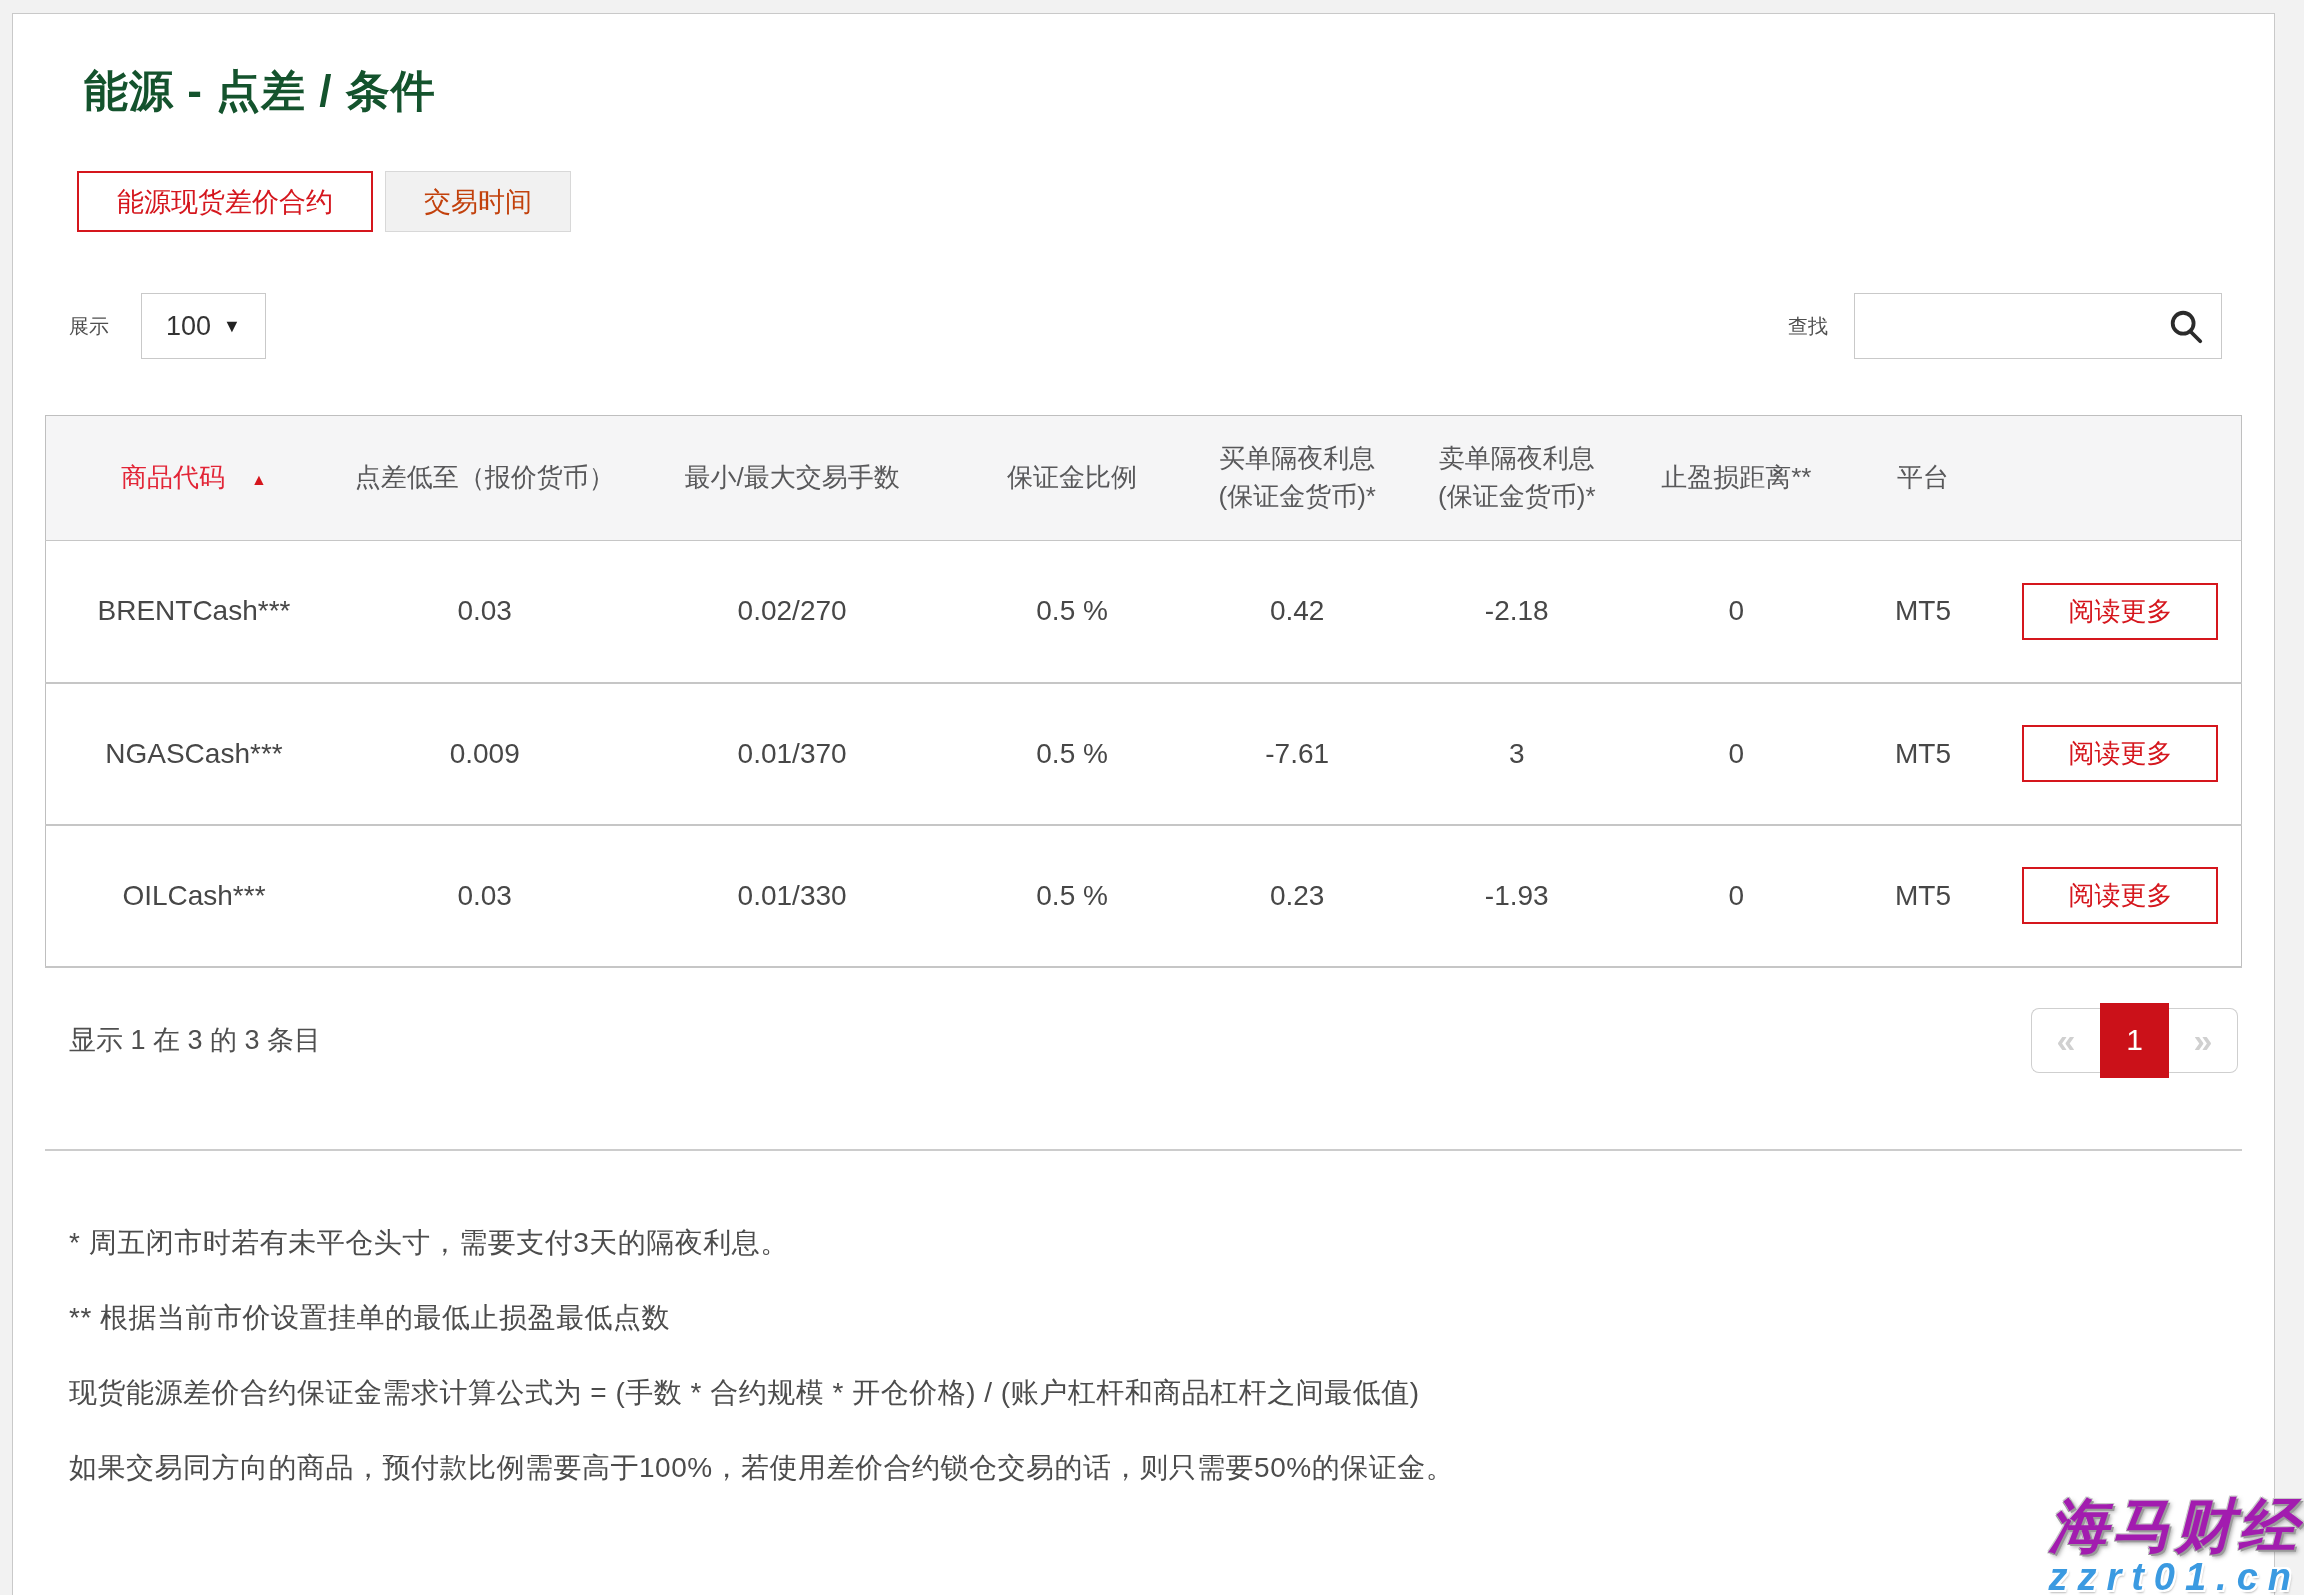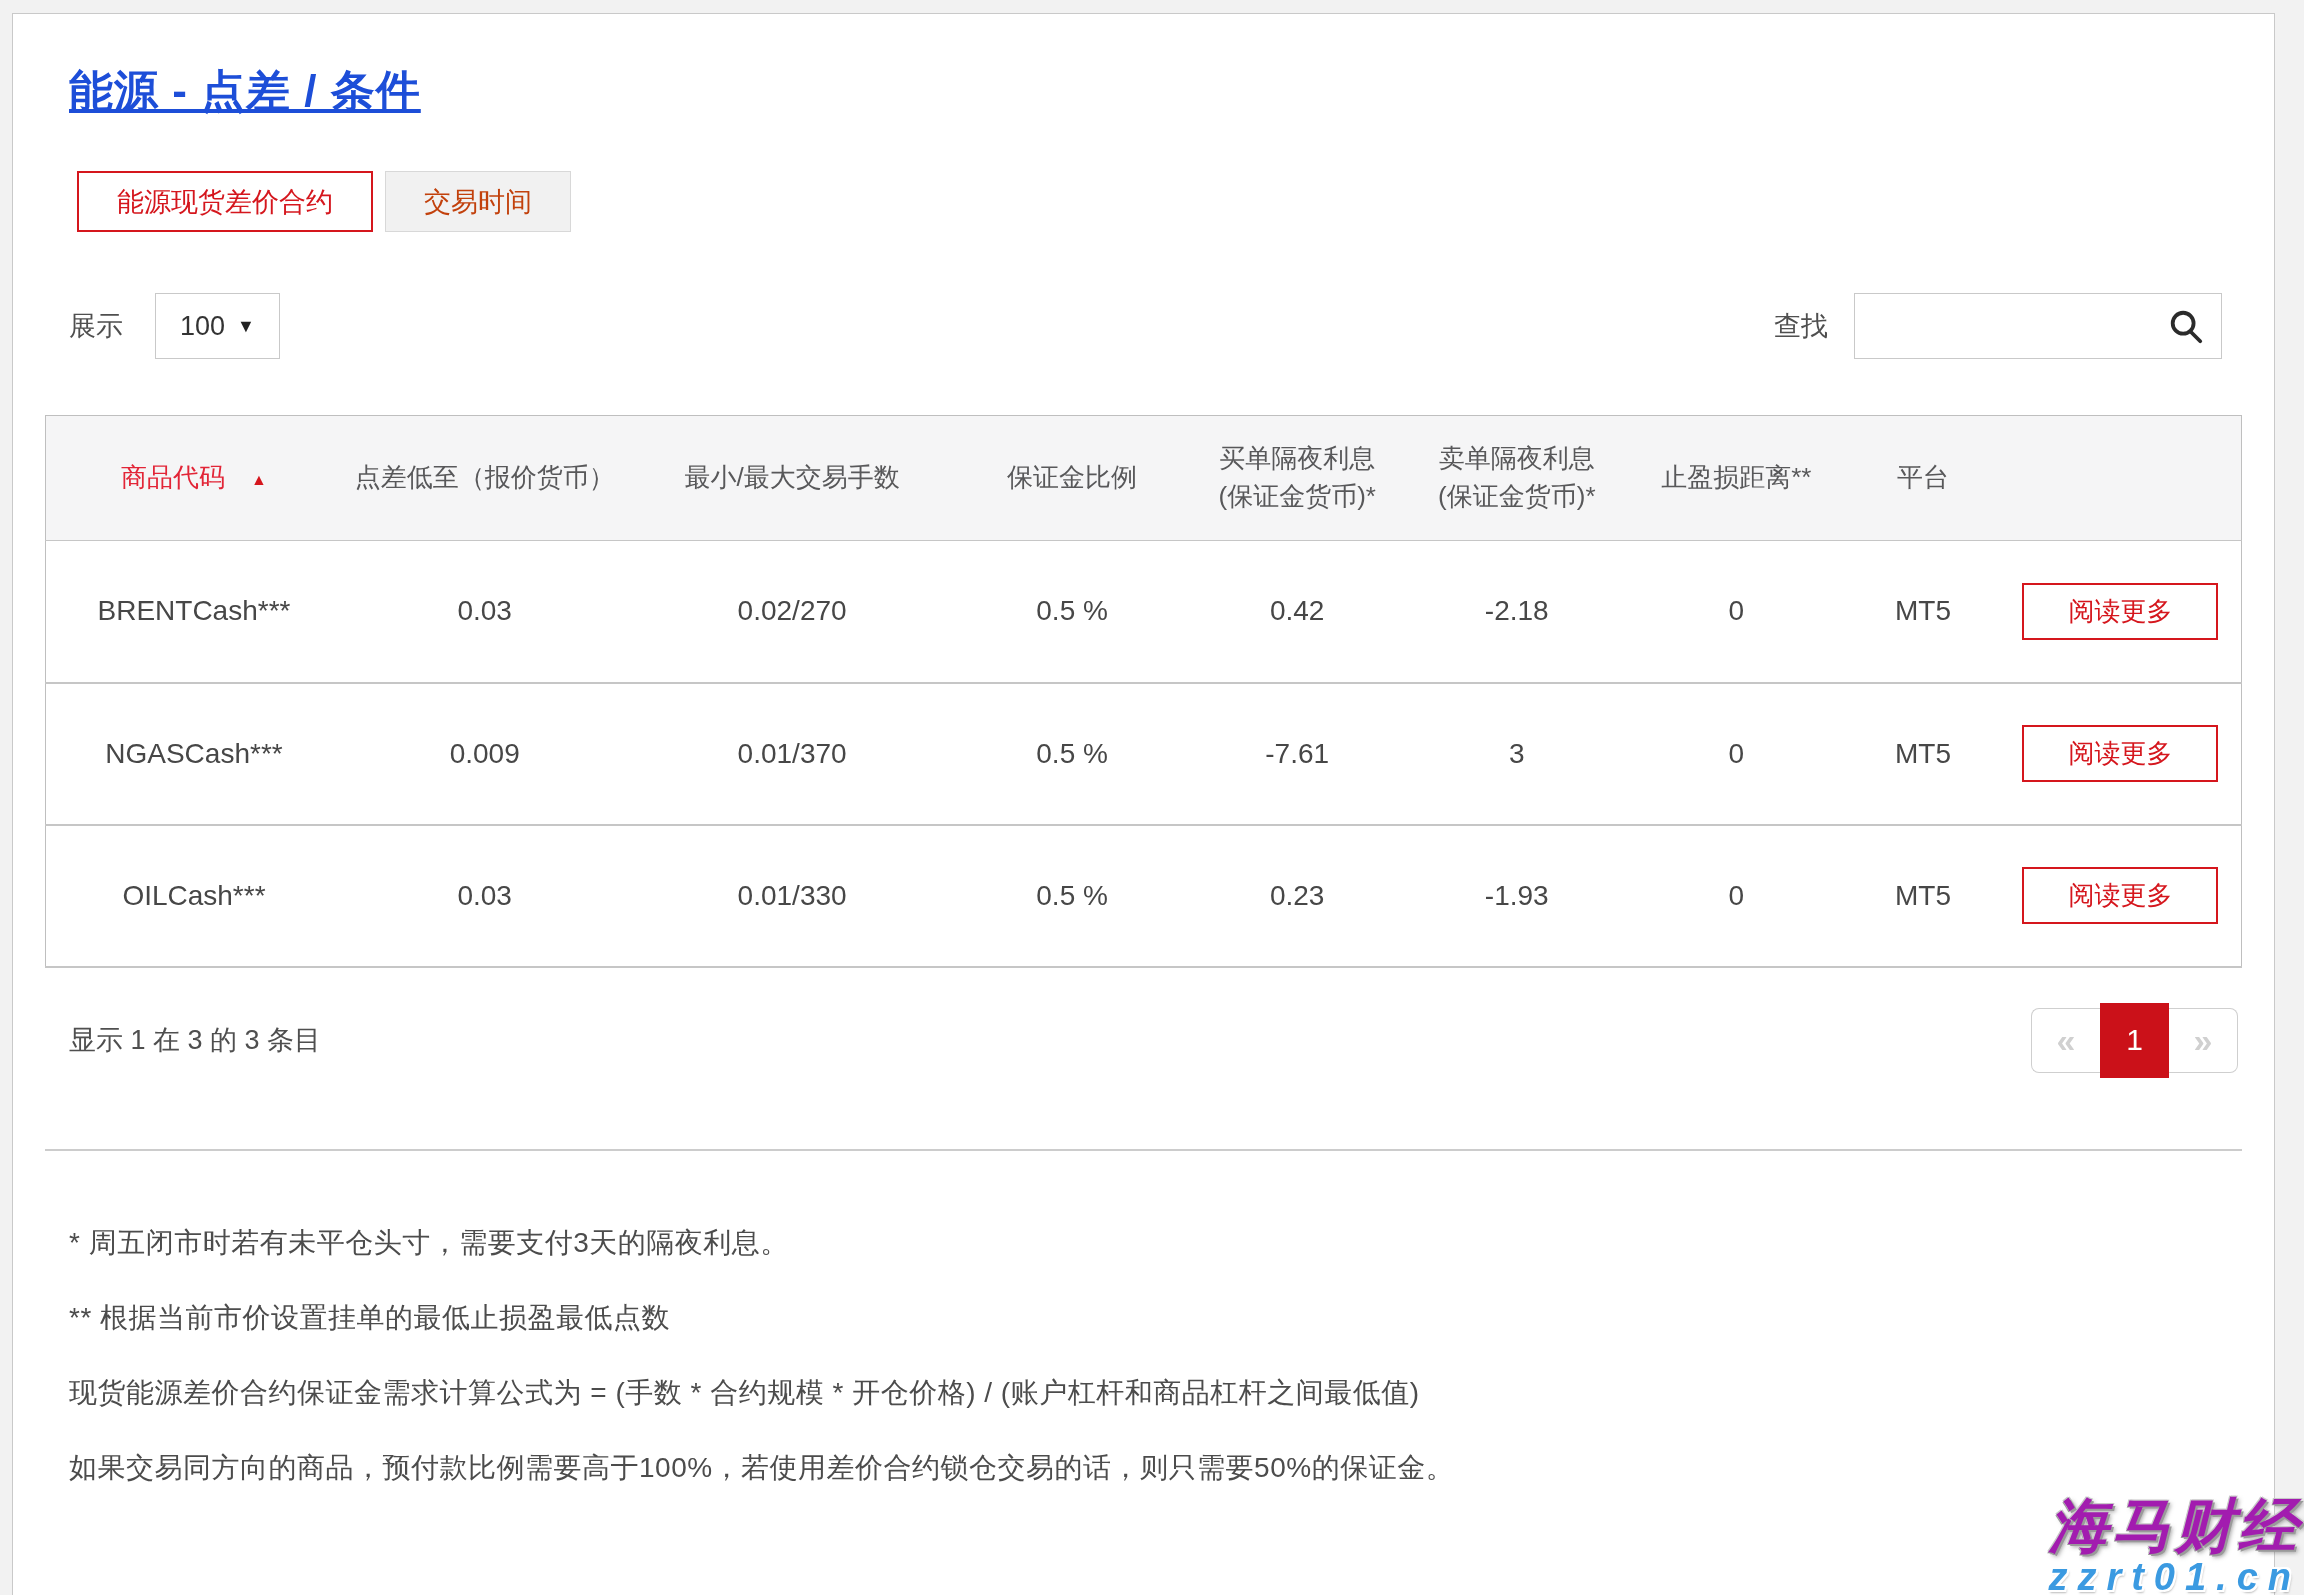--- a/index.html
+++ b/index.html
@@ -17,26 +17,25 @@
     background: #ffffff;
     border: 1px solid #c9c9c9;
     border-bottom: none;
     padding: 0 32px;
     overflow: hidden;
   }
 
   
   .page-title {
     margin-top: 48px;
-    margin-left: 24px;
+    margin-left: 39px;
     font-size: 44px;
     font-weight: bold;
-    color: #1d4ed8;
+    color: #14532d;
     letter-spacing: 1px;
-    text-decoration: underline;
   }
 
   
   .tabs { margin-top: 50px; margin-left: 32px; display: flex; gap: 12px; }
   .tab {
     display: inline-flex; align-items: center; justify-content: center;
     height: 61px; padding: 0 38px;
     font-size: 27px;
     cursor: pointer;
     background: #ffffff;
@@ -50,21 +49,21 @@
     background: #f1f1f1;
     color: #c2410c;
     text-align: center;
   }
 
   
   .controls {
     margin-top: 61px;
     display: flex; align-items: center;
   }
-  .ctrl-label { font-size: 27px; color: #4f4f4f; }
+  .ctrl-label { font-size: 20px; color: #4f4f4f; }
   .show-label { margin-left: 24px; }
   .length-select {
     margin-left: 32px;
     width: 125px; height: 66px;
     border: 1px solid #c9c9c9;
     background: #fff;
     display: inline-flex; align-items: center; justify-content: center;
     gap: 12px;
     font-size: 27px; color: #333;
     cursor: pointer;

